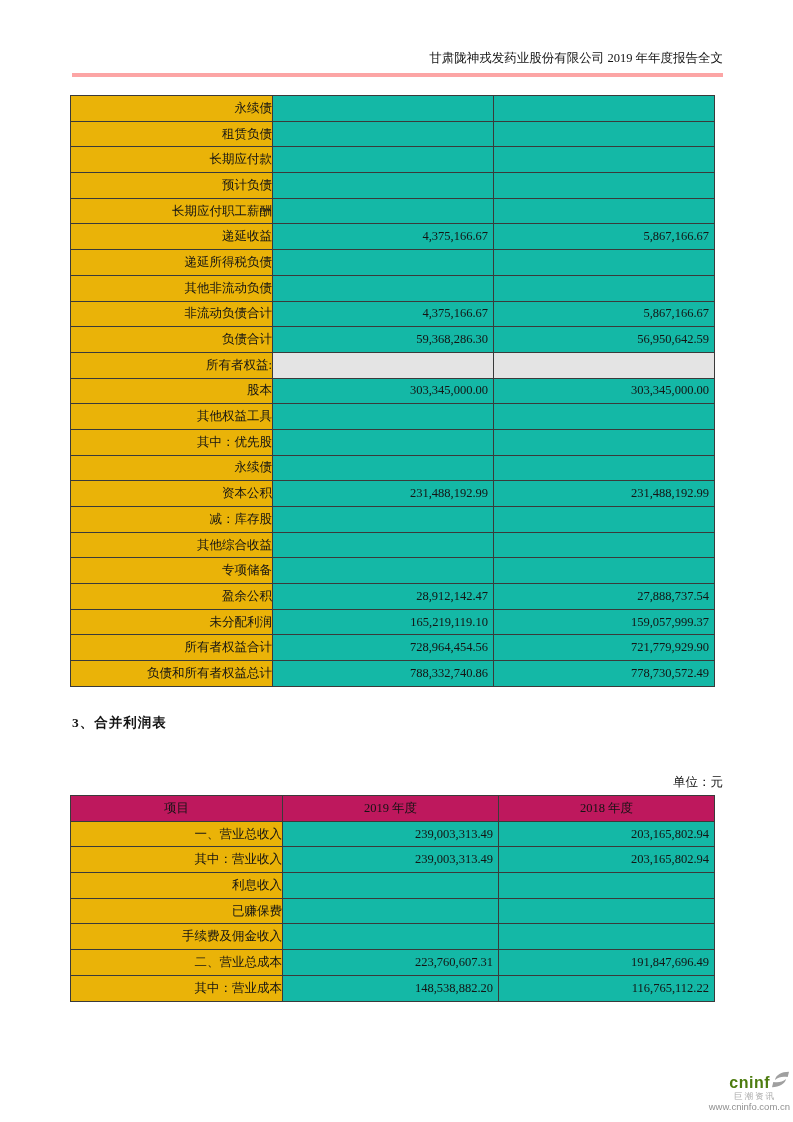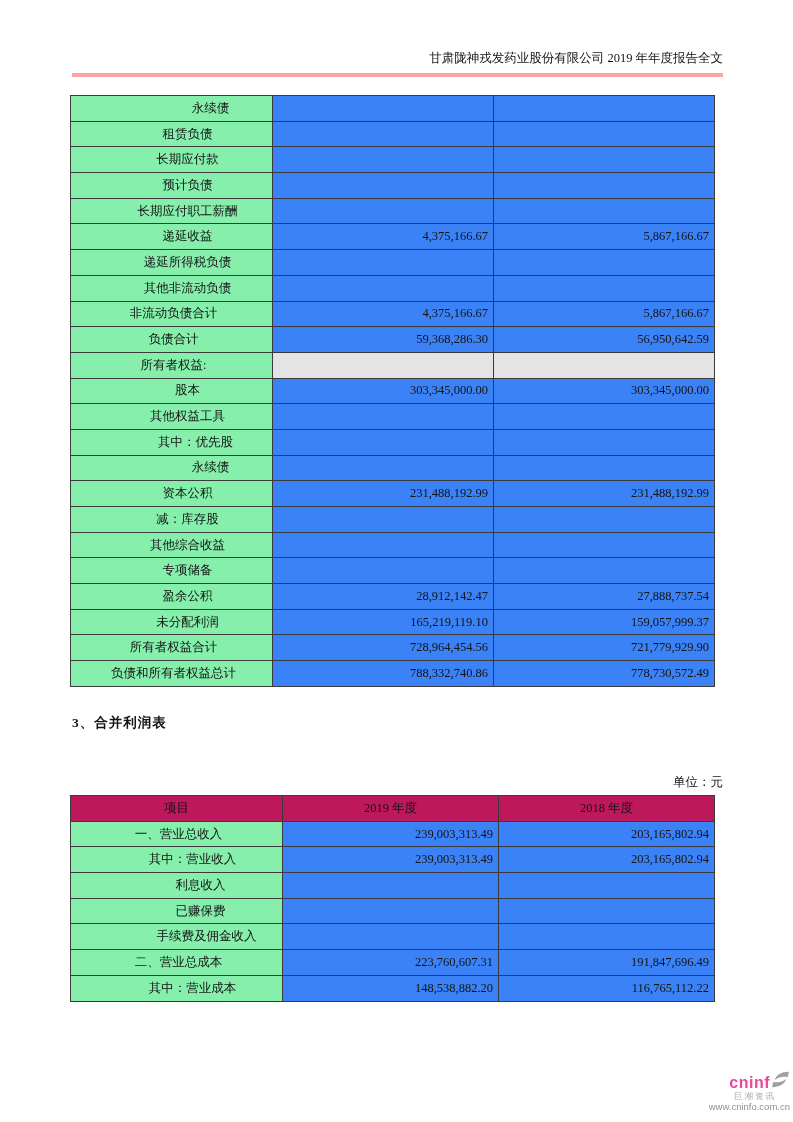--- a/index.html
+++ b/index.html
@@ -15,22 +15,22 @@
 
   
   table { border-collapse:collapse; table-layout:fixed; font-size:12.5px; }
   td, th { border:1px solid #3a3a3a; vertical-align:middle; overflow:hidden;
            white-space:nowrap; font-weight:normal; }
   .balance-table { position:absolute; left:70px; top:95px; width:644px; }
   .balance-table td { height:25.7px; }
   .income-table  { position:absolute; left:70px; top:795px; width:644px; }
   .income-table td, .income-table th { height:25.7px; }
 
-  .label-cell { background:#86efac; text-align:center; }
-  .num-cell   { background:#3b82f6; text-align:right; padding-right:5px; }
+  .label-cell { background:#eab308; text-align:right; }
+  .num-cell   { background:#14b8a6; text-align:right; padding-right:5px; }
   .shaded-row .num-cell { background:#e4e4e4; }
   .head-cell  { background:#be185d; text-align:center; }
 
   .ind-0 { padding-left:4px; }
   .ind-1 { padding-left:32px; }
   .ind-2 { padding-left:48px; }
   .ind-3 { padding-left:60px; }
   .ind-4 { padding-left:78px; }
 
   
@@ -39,21 +39,21 @@
   .unit-note { position:absolute; left:72px; top:774px; width:651px;
                text-align:right; font-size:12.5px; }
 
   
   .page-number { position:absolute; left:72px; top:1039px; width:651px;
                  text-align:right; font-size:12px; }
   .cninfo-logo { position:absolute; right:3px; top:1071px; width:120px;
                  text-align:right; font-family:"Liberation Sans","DejaVu Sans",sans-serif;
                  color:#9b9b9b; line-height:1; }
   .logo-brand-row { display:flex; align-items:flex-end; justify-content:flex-end; }
-  .logo-brand { font-size:16px; font-weight:bold; letter-spacing:0.5px; color:#ec4899; }
+  .logo-brand { font-size:16px; font-weight:bold; letter-spacing:0.5px; color:#4d7c0f; }
   .logo-swirl { margin-left:1px; }
   .logo-cn  { font-size:8.5px; letter-spacing:2px; color:#a8a8a8; margin:1px 14px 1px 0; }
   .logo-url { font-size:9.5px; color:#909090; }
 </style>
 </head>
 <body>
 
 <div class="page">
 
   <div class="doc-header">甘肃陇神戎发药业股份有限公司 2019 年年度报告全文</div>

